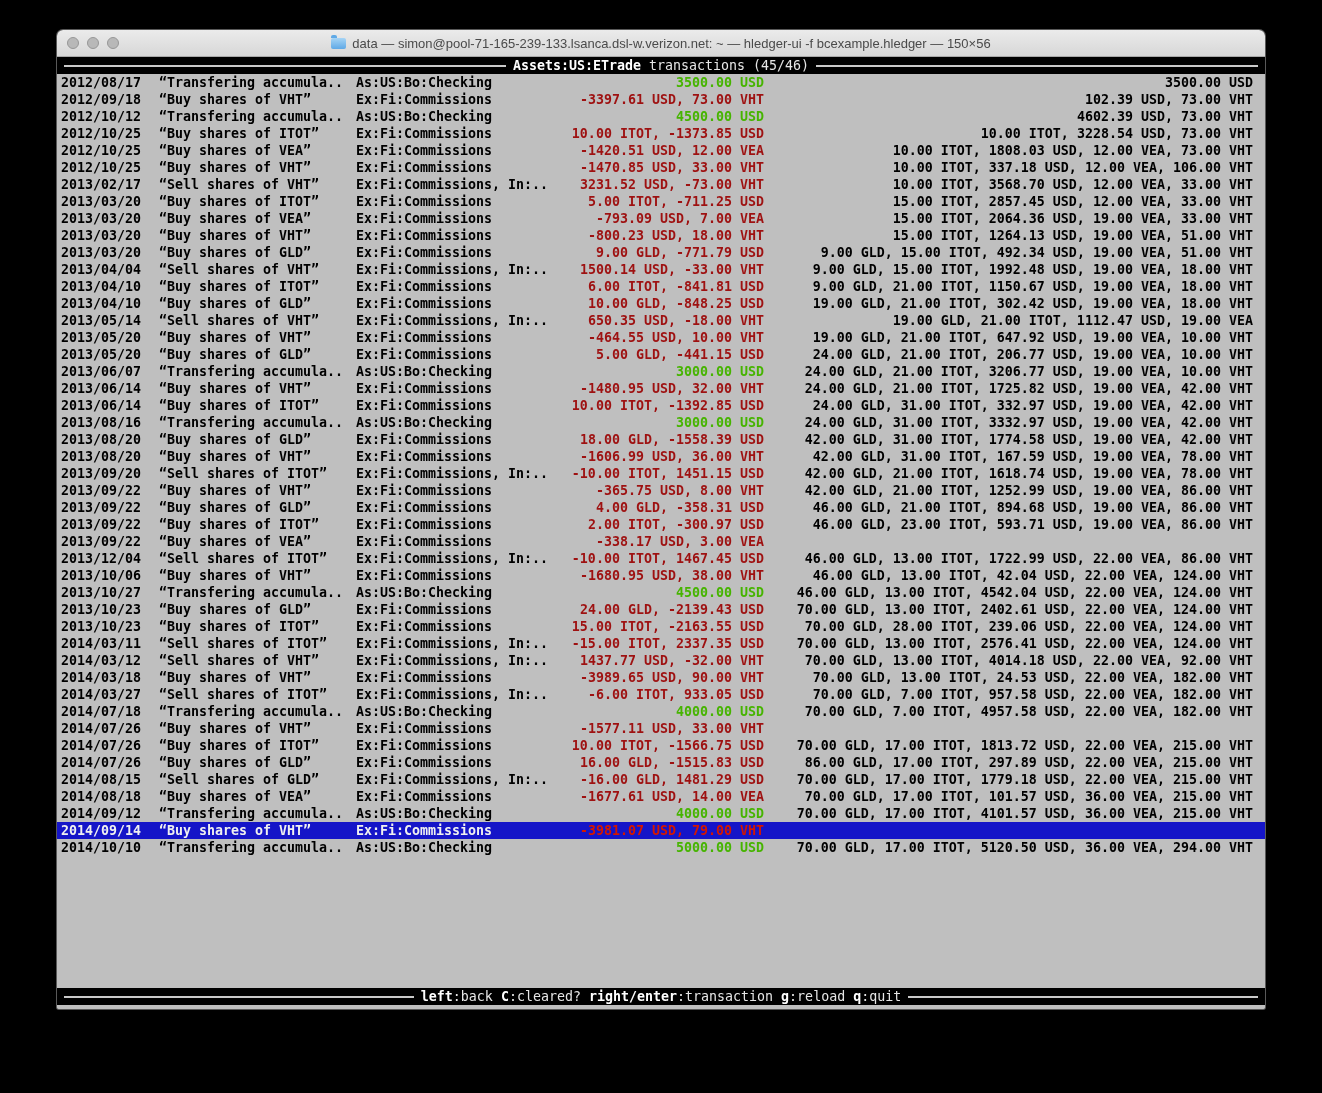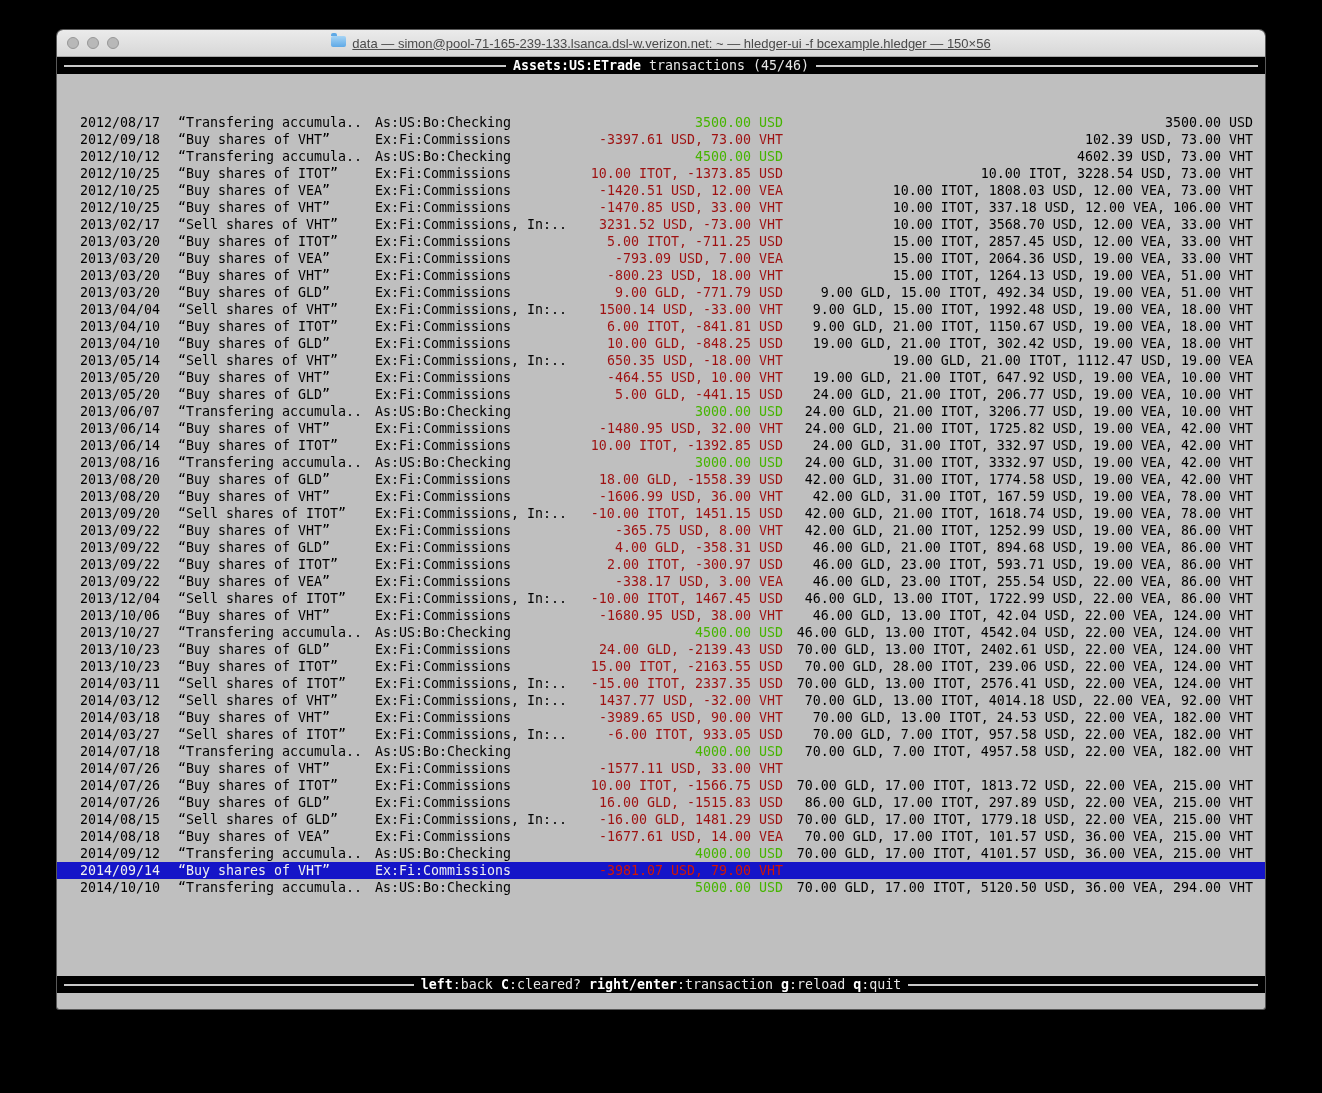--- a/index.html
+++ b/index.html
@@ -24,47 +24,47 @@
   }
   .titlebar{
     height:27px;flex:0 0 27px;
     background:linear-gradient(#ebebeb,#d7d7d7);
     border-bottom:1px solid #a8a8a8;
     position:relative;display:flex;align-items:center;justify-content:center;
   }
   .traffic{position:absolute;left:10px;top:0;height:100%;display:flex;align-items:center;gap:8px}
   .dot{width:12px;height:12px;border-radius:50%;background:#b8b8b8;border:1px solid #979797}
   .title{
-    font-size:13px;color:#4a4a4a;display:flex;align-items:flex-start;white-space:nowrap;text-decoration:underline;
+    font-size:13px;color:#4a4a4a;display:flex;align-items:center;white-space:nowrap;
   }
   .folder{width:15px;height:11px;background:linear-gradient(#a6d4f5,#5fa9e6);
     border-radius:2px;position:relative;display:inline-block;margin-right:6px;flex:0 0 auto}
   .folder::before{content:'';position:absolute;top:-3px;left:0;width:6px;height:3px;
     background:#5fa9e6;border-radius:2px 2px 0 0}
 
   .terminal{
     flex:1;background:var(--terminal-bg);
     font-family:"DejaVu Sans Mono",monospace;font-size:13.3px;line-height:17px;
-    display:flex;flex-direction:column;color:#000;gap:40px;
+    display:flex;flex-direction:column;color:#000;
   }
   .tui-bar{
     height:17px;flex:0 0 17px;background:var(--bar-bg);
     display:flex;align-items:center;white-space:nowrap;color:#e6e6e6;
   }
   .tui-bar .line{flex:1;height:2px;background:var(--bar-line);margin:0 7px}
   .tui-bar b{color:#ffffff;font-weight:bold}
   .bar-text{display:inline-block}
 
   .rows{flex:0 0 auto;display:flex;flex-direction:column}
   .filler{flex:1;background:var(--terminal-bg)}
   .pad-bottom{flex:0 0 4px;background:var(--terminal-bg)}
 
   .row{
     height:17px;flex:0 0 17px;display:flex;align-items:flex-start;
-    font-weight:normal;white-space:nowrap;padding-left:23px;
+    font-weight:bold;white-space:nowrap;padding-left:4px;
   }
   .row .c{display:inline-block;overflow:hidden}
   .c.date{width:98px}
   .c.desc{width:197px}
   .c.acct{width:195px}
   .c.amt{width:213px;text-align:right}
   .c.amt.neg{color:var(--amount-negative)}
   .c.amt.pos{color:var(--amount-positive)}
   .c.bal{flex:1;text-align:right;padding-right:12px}
   .row.sel{background:var(--selection-bg)}
@@ -285,21 +285,20 @@
             <span class="c desc">“Buy shares of ITOT”</span>
             <span class="c acct">Ex:Fi:Commissions</span>
             <span class="c amt neg">2.00 ITOT, -300.97 USD</span>
             <span class="c bal">46.00 GLD, 23.00 ITOT, 593.71 USD, 19.00 VEA, 86.00 VHT</span>
           </div>
           <div class="row">
             <span class="c date">2013/09/22</span>
             <span class="c desc">“Buy shares of VEA”</span>
             <span class="c acct">Ex:Fi:Commissions</span>
             <span class="c amt neg">-338.17 USD, 3.00 VEA</span>
-            <span class="c bal">46.00 GLD, 23.00 ITOT, 255.54 USD, 22.00 VEA, 86.00 VHT</span>
           </div>
           <div class="row">
             <span class="c date">2013/12/04</span>
             <span class="c desc">“Sell shares of ITOT”</span>
             <span class="c acct">Ex:Fi:Commissions, In:..</span>
             <span class="c amt neg">-10.00 ITOT, 1467.45 USD</span>
             <span class="c bal">46.00 GLD, 13.00 ITOT, 1722.99 USD, 22.00 VEA, 86.00 VHT</span>
           </div>
           <div class="row">
             <span class="c date">2013/10/06</span>

